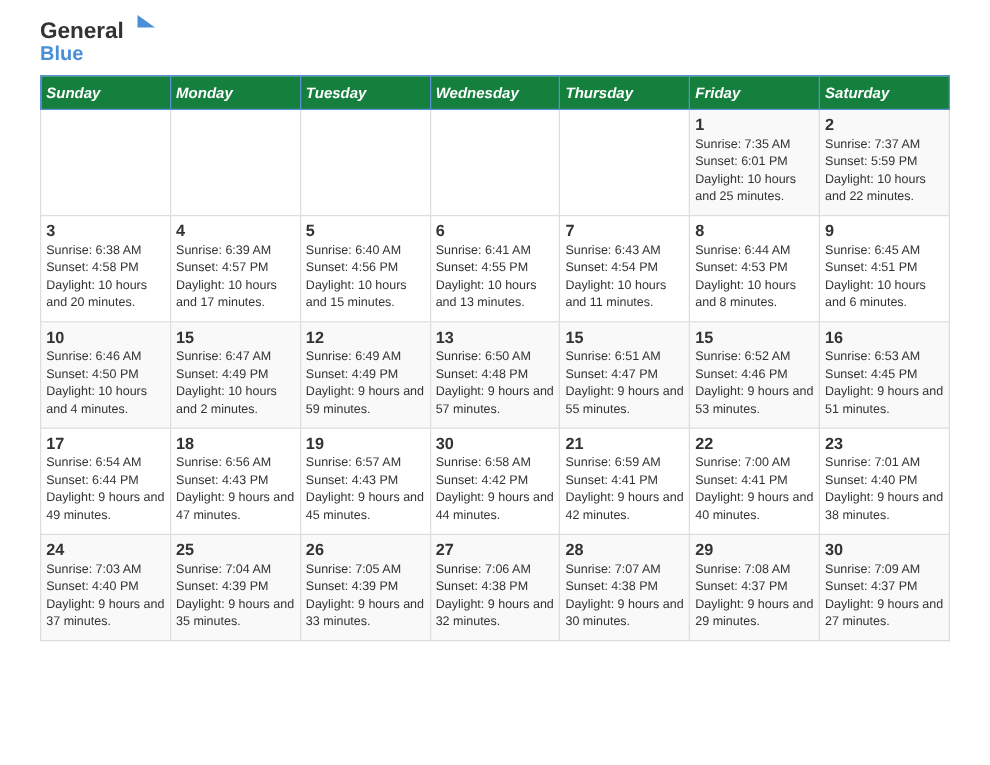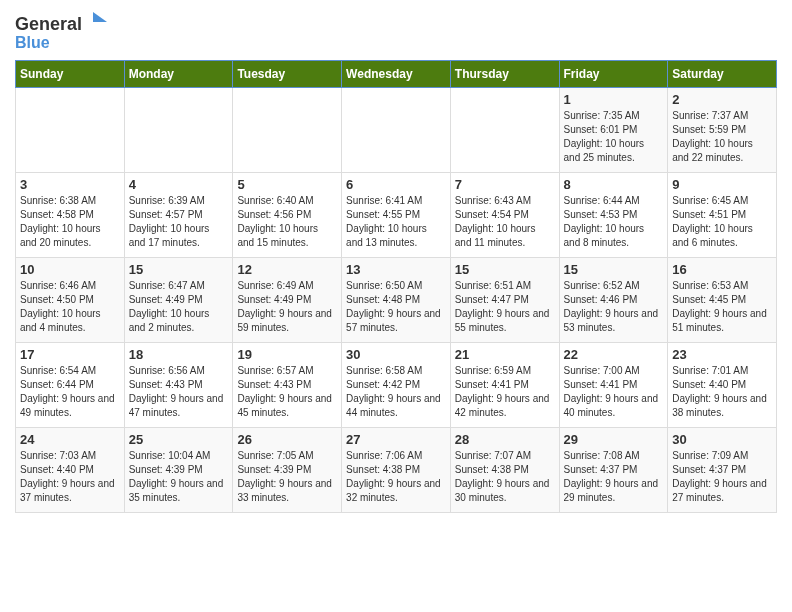--- a/index.html
+++ b/index.html
@@ -1,24 +1,24 @@
 <!DOCTYPE html>
 <html><head>
   <meta charset="utf-8">
   <style>
     * { box-sizing: border-box; margin: 0; padding: 0; }
     body { font-family: Arial, sans-serif; background: #fff; width: 792px; min-height: 612px; }
-    .container { width: 792px; padding: 10px 15px; }
+    .container { width: 792px; padding: 10px 32px; }
     .header { display: flex; justify-content: space-between; align-items: flex-start; margin-bottom: 5px; }
     .logo { display: flex; align-items: center; }
     .title-block { text-align: right; }
     .month-title { font-size: 32px; font-weight: bold; color: #333; }
     .location { font-size: 14px; color: #555; }
     table { width: 100%; border-collapse: collapse; table-layout: fixed; }
-    thead tr { background-color: #4d7c0f; }
+    thead tr { background-color: #15803d; font-style: italic; }
     thead th { color: #fff; font-size: 12px; font-weight: bold; padding: 6px 4px; text-align: left; border: 1px solid #5a8fd1; }
     tbody tr { border-bottom: 1px solid #ddd; }
     tbody td { vertical-align: top; padding: 4px; font-size: 10px; color: #333; border: 1px solid #ddd; min-height: 80px; height: 85px; background: #fff; }
     tbody tr:nth-child(odd) td { background: #f9f9f9; }
     .day-num { font-size: 13px; font-weight: bold; margin-bottom: 2px; }
     .day-info { font-size: 10px; line-height: 1.4; color: #333; }
     .empty { background: #fff !important; }
   </style>
 </head>
 <body>
@@ -206,21 +206,21 @@
         </tr>
         <tr>
           <td>
             <div class="day-num">24</div>
             <div class="day-info">Sunrise: 7:03 AM
 Sunset: 4:40 PM
 Daylight: 9 hours and 37 minutes.</div>
           </td>
           <td>
             <div class="day-num">25</div>
-            <div class="day-info">Sunrise: 10:04 AM
+            <div class="day-info">Sunrise: 7:04 AM
 Sunset: 4:39 PM
 Daylight: 9 hours and 35 minutes.</div>
           </td>
           <td>
             <div class="day-num">26</div>
             <div class="day-info">Sunrise: 7:05 AM
 Sunset: 4:39 PM
 Daylight: 9 hours and 33 minutes.</div>
           </td>
           <td>

